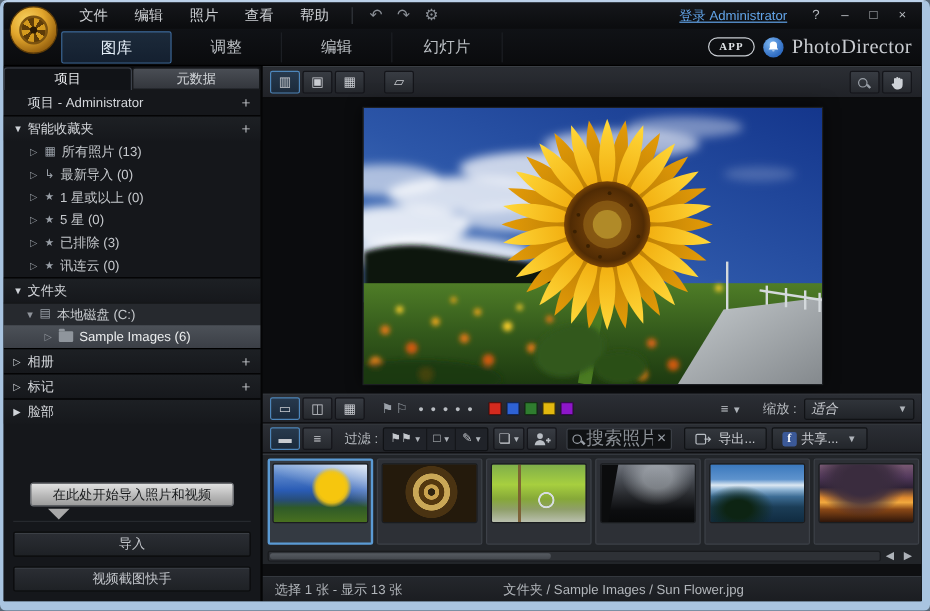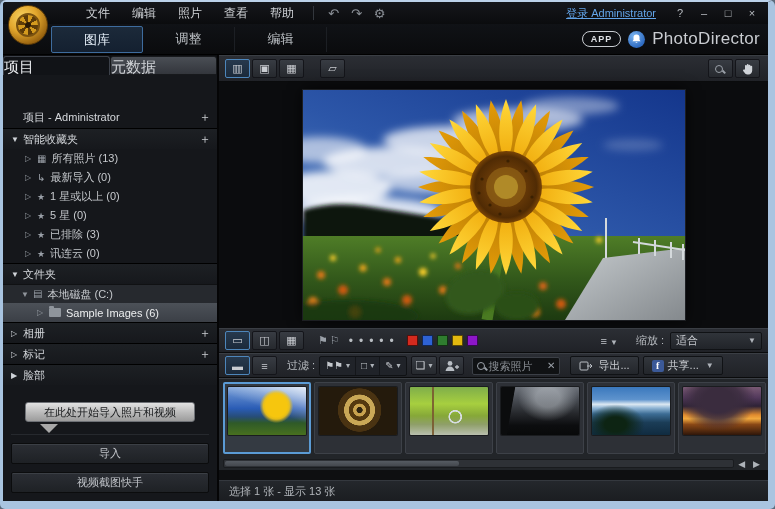--- a/index.html
+++ b/index.html
@@ -13,34 +13,34 @@
     border-bottom:8px solid #a9c4e0; border-top:2px solid #bcd2ea;
     border-radius:6px 6px 5px 5px;
     box-shadow:inset 0 0 0 1px #3c5878;
   }
   .app { display:flex; flex-direction:column; width:765px; height:499px; background:#0d0e10; }
 
   
   .titlebar {
     height:22px; display:flex; align-items:center; flex:0 0 22px;
     background:linear-gradient(180deg,#15171b 0%,#0b0c0e 100%);
-    color:#cfd2d6; font-size:12px; padding-left:72px; position:relative;
+    color:#cfd2d6; font-size:12px; padding-left:52px; position:relative;
   }
   .menu-item { padding:2px 11px; cursor:default; }
   .tb-sep { width:1px; height:14px; background:#33373d; margin:0 8px; }
   .tb-ico { color:#8a8f96; font-size:13px; padding:0 6px; }
   .titlebar-right { margin-left:auto; display:flex; align-items:center; gap:4px; padding-right:6px; }
   .login-link { color:#62a4e8; text-decoration:underline; font-size:11px; margin-right:10px; }
   .winbtn { color:#b9bdc2; font-size:11px; width:20px; text-align:center; }
 
   
   .modebar {
     height:31px; flex:0 0 31px; display:flex; align-items:center;
     background:linear-gradient(180deg,#101216 0%,#0a0b0d 100%);
-    border-bottom:1px solid #000; padding-left:48px; position:relative;
+    border-bottom:1px solid #000; padding-left:48px; position:relative;font-family:Liberation Serif, serif;
   }
   .logo {
     position:absolute; left:5px; top:-19px; width:40px; height:40px; border-radius:50%;
     background:radial-gradient(circle at 35% 30%, #f7d261 0%, #e2a62c 40%, #9a6410 75%, #6e4408 100%);
     border:1px solid #severity; border:1px solid #5e3c08; z-index:5;
   }
   .logo .aperture {
     position:absolute; left:7px; top:7px; width:24px; height:24px; border-radius:50%;
     background:repeating-conic-gradient(#d49a1e 0 30deg, #5e3c08 30deg 60deg);
     border:2px solid #7a5210;
@@ -66,31 +66,31 @@
   }
   .brand { color:#c9ccd1; font-size:17px; letter-spacing:.3px; }
 
   
   .body { flex:1; display:flex; min-height:0; }
 
   
   .sidebar { width:216px; flex:0 0 216px; display:flex; flex-direction:column; background:#15171b; border-right:2px solid #050506; }
   .side-tabs { display:flex; height:20px; flex:0 0 20px; background:#0c0d10; }
   .side-tab {
-    flex:1; text-align:left; font-size:15px; line-height:19px; color:#d2d5d9;
+    flex:1; text-align:center; font-size:11px; line-height:19px; color:#d2d5d9;
     background:linear-gradient(180deg,#4a4e55 0%,#33363c 100%);
     border:1px solid #17191c; border-radius:3px 3px 0 0; margin-top:1px;
   }
   .side-tab.active { background:#111317; border:1px solid #3c414a; border-bottom:none; color:#e6e8eb; }
   .tree { flex:0 0 auto; }
   .tree-row { display:flex; align-items:center; height:19px; font-size:11px; color:#c6c9cd; padding:0 6px 0 8px; cursor:default; }
   .tree-row .arrow { width:12px; color:#8f949b; font-size:8px; flex:0 0 12px; }
   .tree-row.row-section { height:21px; border-top:1px solid #000; background:linear-gradient(180deg,#1d2024,#16181c); color:#d4d7db; }
   .tree-row.row-section .arrow { color:#cfd3d8; }
-  .tree-row.row-root { height:21px; color:#d4d7db;margin-top:32px; }
+  .tree-row.row-root { height:21px; color:#d4d7db; }
   .tree-row.ind1 { padding-left:18px; }
   .tree-row.ind2 { padding-left:22px; }
   .tree-row.ind3 { padding-left:34px; }
   .tree-row.band { background:#26292e; border-top:1px solid #101113; }
   .tree-row.selected { background:linear-gradient(180deg,#4c5158,#3b3f46); color:#eceeef; }
   .tree-label { white-space:nowrap; overflow:hidden; }
   .plus { margin-left:auto; color:#c9ccd0; font-size:12px; }
   .tree-icon { display:none; margin-right:5px; color:#9aa0a8; font-size:10px; line-height:10px; }
   .tree-icon[class*="ic-"] { display:inline-block; }
   .ic-photos::before { content:"▦"; }
@@ -136,34 +136,34 @@
   .ratingbar { height:25px; flex:0 0 25px; padding:0 6px; font-size:11px; color:#b9bdc2; }
   .flagset { color:#9aa0a8; font-size:11px; letter-spacing:2px; margin:0 4px; }
   .dot { color:#b9bdc2; font-size:12px; margin:0 3px; }
   .chip { width:11px; height:11px; border-radius:1px; margin:0 2px; border:1px solid rgba(0,0,0,.6); display:inline-block; }
   .sort-btn { color:#c3c7cc; font-size:11px; padding:2px 6px; }
   .caret { font-size:8px; color:#aeb3b9; margin-left:3px; }
   .zoom-label { margin:0 6px 0 12px; color:#b9bdc2; }
   .dropdown {
     width:92px; height:18px; background:linear-gradient(180deg,#30343a,#212429);
     border:1px solid #101215; border-radius:2px; display:flex; align-items:center;
-    color:#c9ccd1; font-size:11px; padding:0 5px;
+    color:#c9ccd1; font-size:11px; padding:0 5px;font-style:italic;
   }
   .dropdown .caret { margin-left:auto; }
 
   .filterbar { height:25px; flex:0 0 25px; padding:0 6px; font-size:11px; color:#b9bdc2; }
   .filter-group { display:flex; border:1px solid #101215; border-radius:2px; background:#202329; margin:0 4px; }
   .mini-btn { height:18px; padding:0 5px; display:inline-flex; align-items:center; color:#c3c7cc; font-size:10px; border-right:1px solid #14161a; }
   .mini-btn:last-child { border-right:none; }
   .search-box {
     width:88px; height:18px; background:#101214; border:1px solid #3b3f46; border-radius:2px;
     display:flex; align-items:center; padding:0 4px; margin:0 6px;
   }
   .search-box input {
-    flex:1; min-width:0; background:transparent; border:none; outline:none; color:#c3c7cc; font-size:11px;
+    flex:1; min-width:0; background:transparent; border:none; outline:none; color:#c3c7cc; font-size:15px;
     font-family:"Liberation Sans","DejaVu Sans",sans-serif;
   }
   .search-box input::placeholder { color:#8b9096; }
   .mag { width:8px; height:8px; border:1.5px solid #9aa0a8; border-radius:50%; position:relative; flex:0 0 8px; margin-right:3px; }
   .mag::after { content:""; position:absolute; width:4px; height:1.5px; background:#9aa0a8; transform:rotate(45deg); right:-4px; bottom:-1px; }
   .clear-x { color:#9aa0a8; font-size:10px; margin-left:3px; }
   .action-btn {
     height:19px; display:inline-flex; align-items:center; gap:4px; padding:0 8px; margin-left:4px;
     background:linear-gradient(180deg,#33373d 0%,#23262b 100%);
     border:1px solid #101215; border-radius:2px; color:#c9ccd1; font-size:11px;
@@ -236,20 +236,21 @@
 
     <div class="modebar">
       <div class="logo">
           <div class="aperture"></div>
         </div>
       <div style="display:flex;align-items:center">
 
       <div class="mode-tab active">图库</div>
           <div class="mode-tab">调整</div>
           <div class="mode-tab">编辑</div>
+          <div class="mode-tab">幻灯片</div>
         </div>
       <div class="modebar-right">
         <span class="app-badge">APP</span>
         <span class="bell">
           <svg width="9" height="10" viewBox="0 0 9 10">
               <path d="M4.5 0.5 a3 3 0 0 1 3 3 v2.2 l1 1.6 h-8 l1-1.6 v-2.2 a3 3 0 0 1 3-3z M3.4 8 a1.2 1.2 0 0 0 2.2 0z" fill="#fff"></path>
             </svg>
         </span>
         <span class="brand">PhotoDirector</span>
       </div>
@@ -651,18 +652,19 @@
             <span class="scroll-track">
                 <span class="scroll-handle"></span>
               </span>
             <span class="scroll-arrow">◀</span>
             <span class="scroll-arrow">▶</span>
           </div>
         </div>
 
         <div class="statusbar">
           <span>选择 1 张 - 显示 13 张</span>
+          <span class="status-path">文件夹 / Sample Images / Sun Flower.jpg</span>
         </div>
 
       </div>
     </div>
   </div>
 </div>
 
 </body></html>

